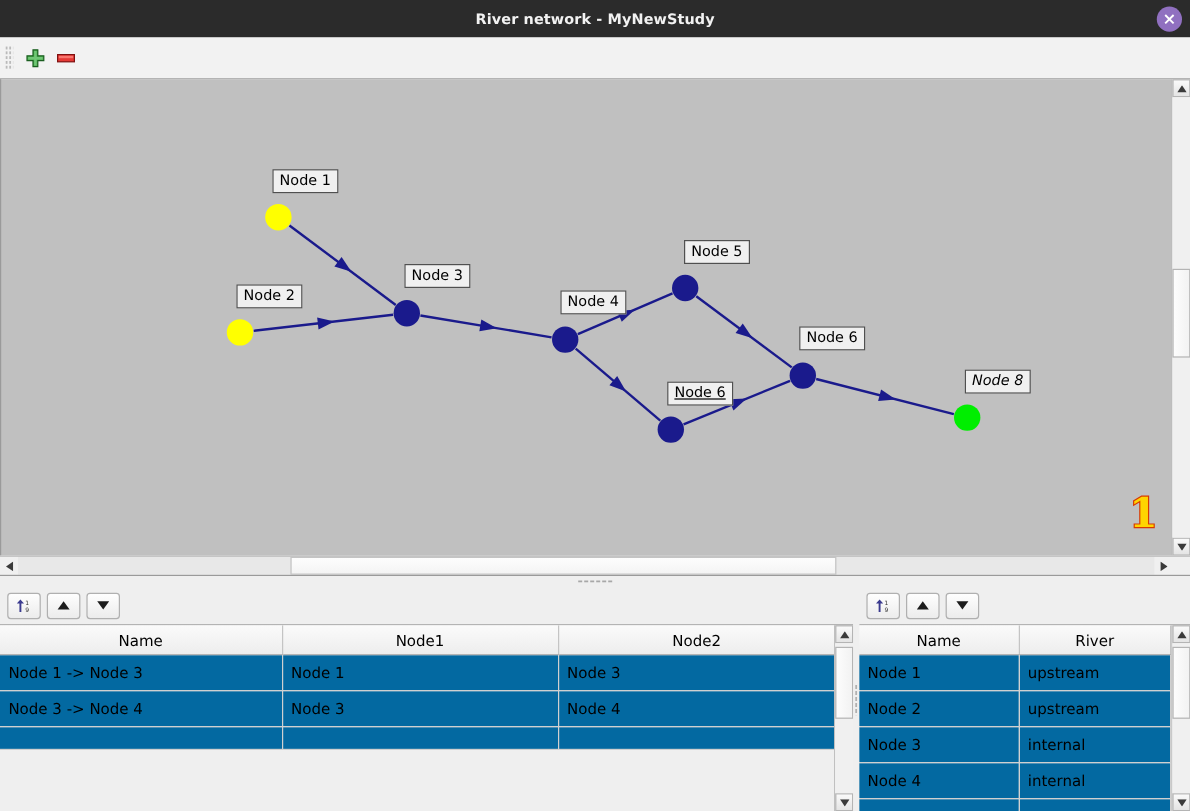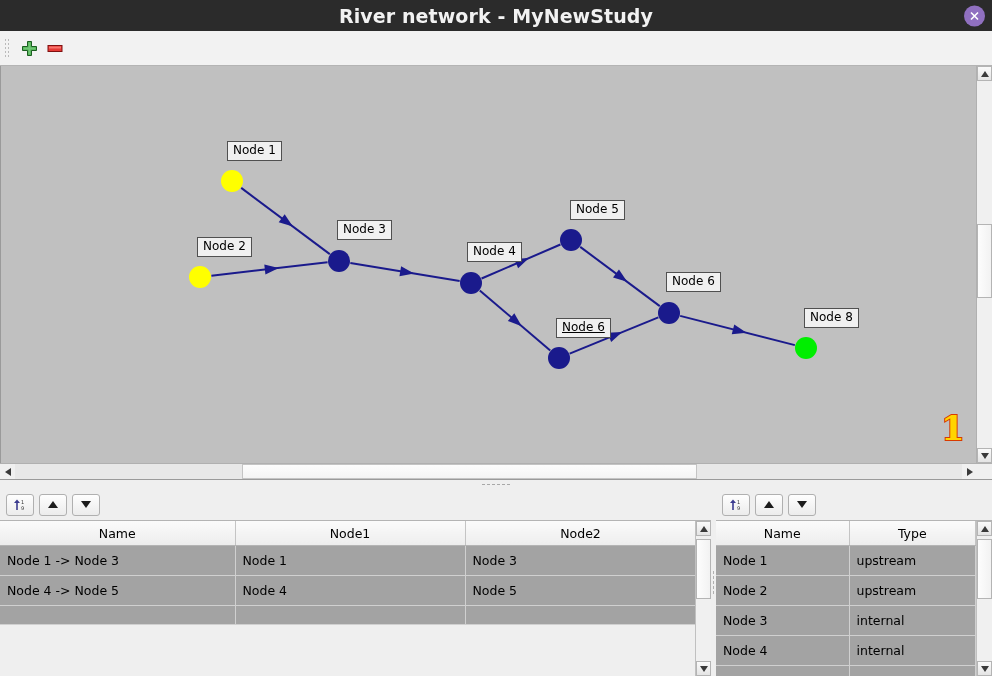--- a/index.html
+++ b/index.html
@@ -26,21 +26,21 @@
   
   .titlebar {
     height: 31px;
     background: #2b2b2b;
     color: #f2f2f2;
     display: flex;
     align-items: center;
     justify-content: center;
     position: relative;
     flex: 0 0 auto;
-    font-size: 19px;
+    font-size: 12px;
     font-weight: bold;
   }
   .titlebar .title-text {
     letter-spacing: 0.1px;
   }
   .close-btn {
     position: absolute;
     right: 7px;
     top: 50%;
     transform: translateY(-50%);
@@ -268,21 +268,21 @@
   table.grid th {
     background: linear-gradient(#fbfbfb,#ededed);
     border-right: 1px solid #c4c4c4;
     border-bottom: 1px solid #b4b4b4;
     font-weight: normal;
     height: 22px;
     color: #000;
     text-align: center;
   }
   table.grid td {
-    background: #a3a3a3;
+    background: #0369a1;
     border-right: 1px solid #d0d0d0;
     border-bottom: 1px solid #d0d0d0;
     height: 29px;
     padding: 0 7px;
     color: #000;
     white-space: nowrap;
     overflow: hidden;
   }
   table.grid td.empty { height: 18px; }
   .table-vscroll {
@@ -363,21 +363,21 @@
           </g>
       </svg>
       <div id="labels-layer">
           <div class="node-label" style="left: 226px; top: 75px;">Node 1</div>
           <div class="node-label" style="left: 196px; top: 171px;">Node 2</div>
           <div class="node-label" style="left: 336px; top: 154px;">Node 3</div>
           <div class="node-label" style="left: 466px; top: 176px;">Node 4</div>
           <div class="node-label" style="left: 569px; top: 134px;">Node 5</div>
           <div class="node-label" style="left: 555px; top: 252px; text-decoration: underline;">Node 6</div>
           <div class="node-label" style="left: 665px; top: 206px;">Node 6</div>
-          <div class="node-label" style="left: 803px; top: 242px;">Node 8</div>
+          <div class="node-label" style="left: 803px; top: 242px; font-style: italic;">Node 8</div>
         </div>
       <div id="annot-1-holder" style="position: absolute; left: 0px; top: 0px;">
           <div class="annot annot-1" style="left: 940px; top: 345px;">1</div>
         </div>
     </div>
     <div class="vscroll">
       <div class="sb-btn">
         <svg width="8" height="6" viewBox="0 0 8 6">
             <path d="M4 0 L8 6 L0 6 z" fill="#3a3a3a"></path>
           </svg>
@@ -452,23 +452,23 @@
                 <th>Node2</th>
               </tr>
             </thead>
             <tbody id="links-body">
                 <tr>
                   <td>Node 1 -&gt; Node 3</td>
                   <td>Node 1</td>
                   <td>Node 3</td>
                 </tr>
                 <tr>
-                  <td>Node 4 -&gt; Node 5</td>
+                  <td>Node 3 -&gt; Node 4</td>
+                  <td>Node 3</td>
                   <td>Node 4</td>
-                  <td>Node 5</td>
                 </tr>
                 <tr>
                   <td class="empty"></td>
                   <td class="empty"></td>
                   <td class="empty"></td>
                 </tr>
               </tbody>
           </table>
           <div class="annot-holder" id="annot-2-holder"></div>
         </div>
@@ -518,21 +518,21 @@
       <div class="table-wrap">
         <div class="table-scroll-area">
           <table class="grid">
             <colgroup>
                 <col style="width:133px">
                 <col style="width:auto">
               </colgroup>
             <thead>
               <tr>
                 <th>Name</th>
-                <th>Type</th>
+                <th>River</th>
               </tr>
             </thead>
             <tbody id="nodes-body">
                 <tr>
                   <td>Node 1</td>
                   <td>upstream</td>
                 </tr>
                 <tr>
                   <td>Node 2</td>
                   <td>upstream</td>

